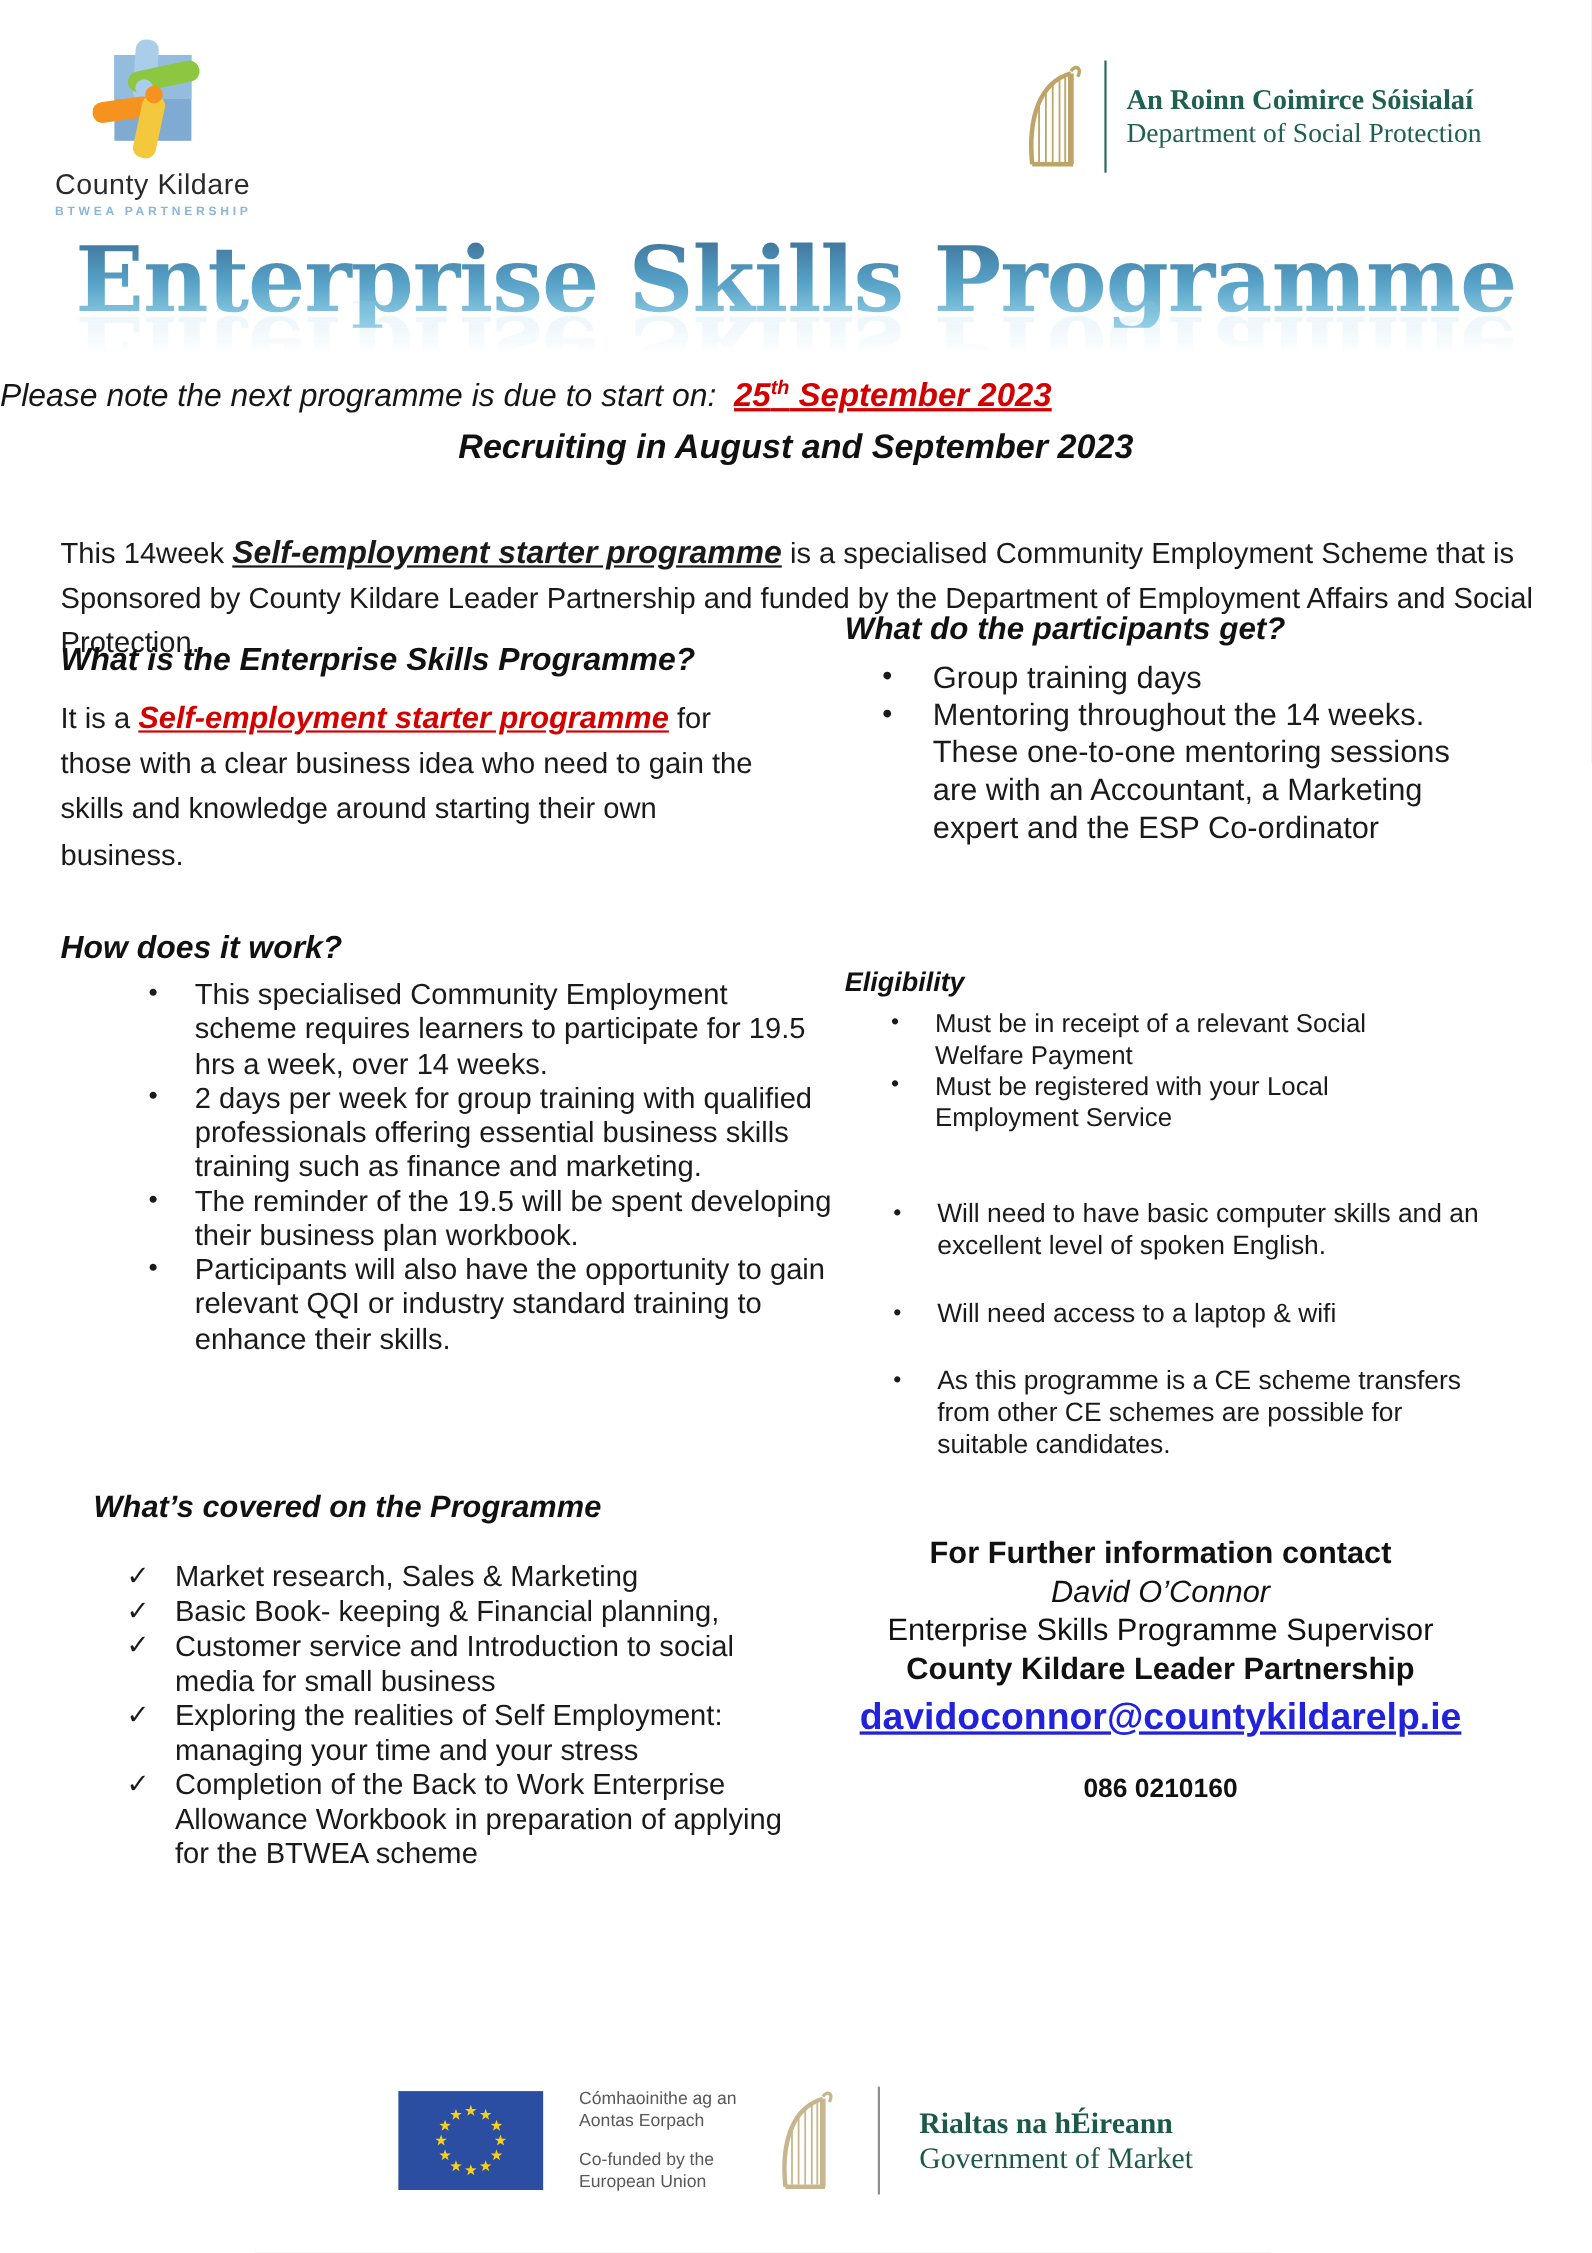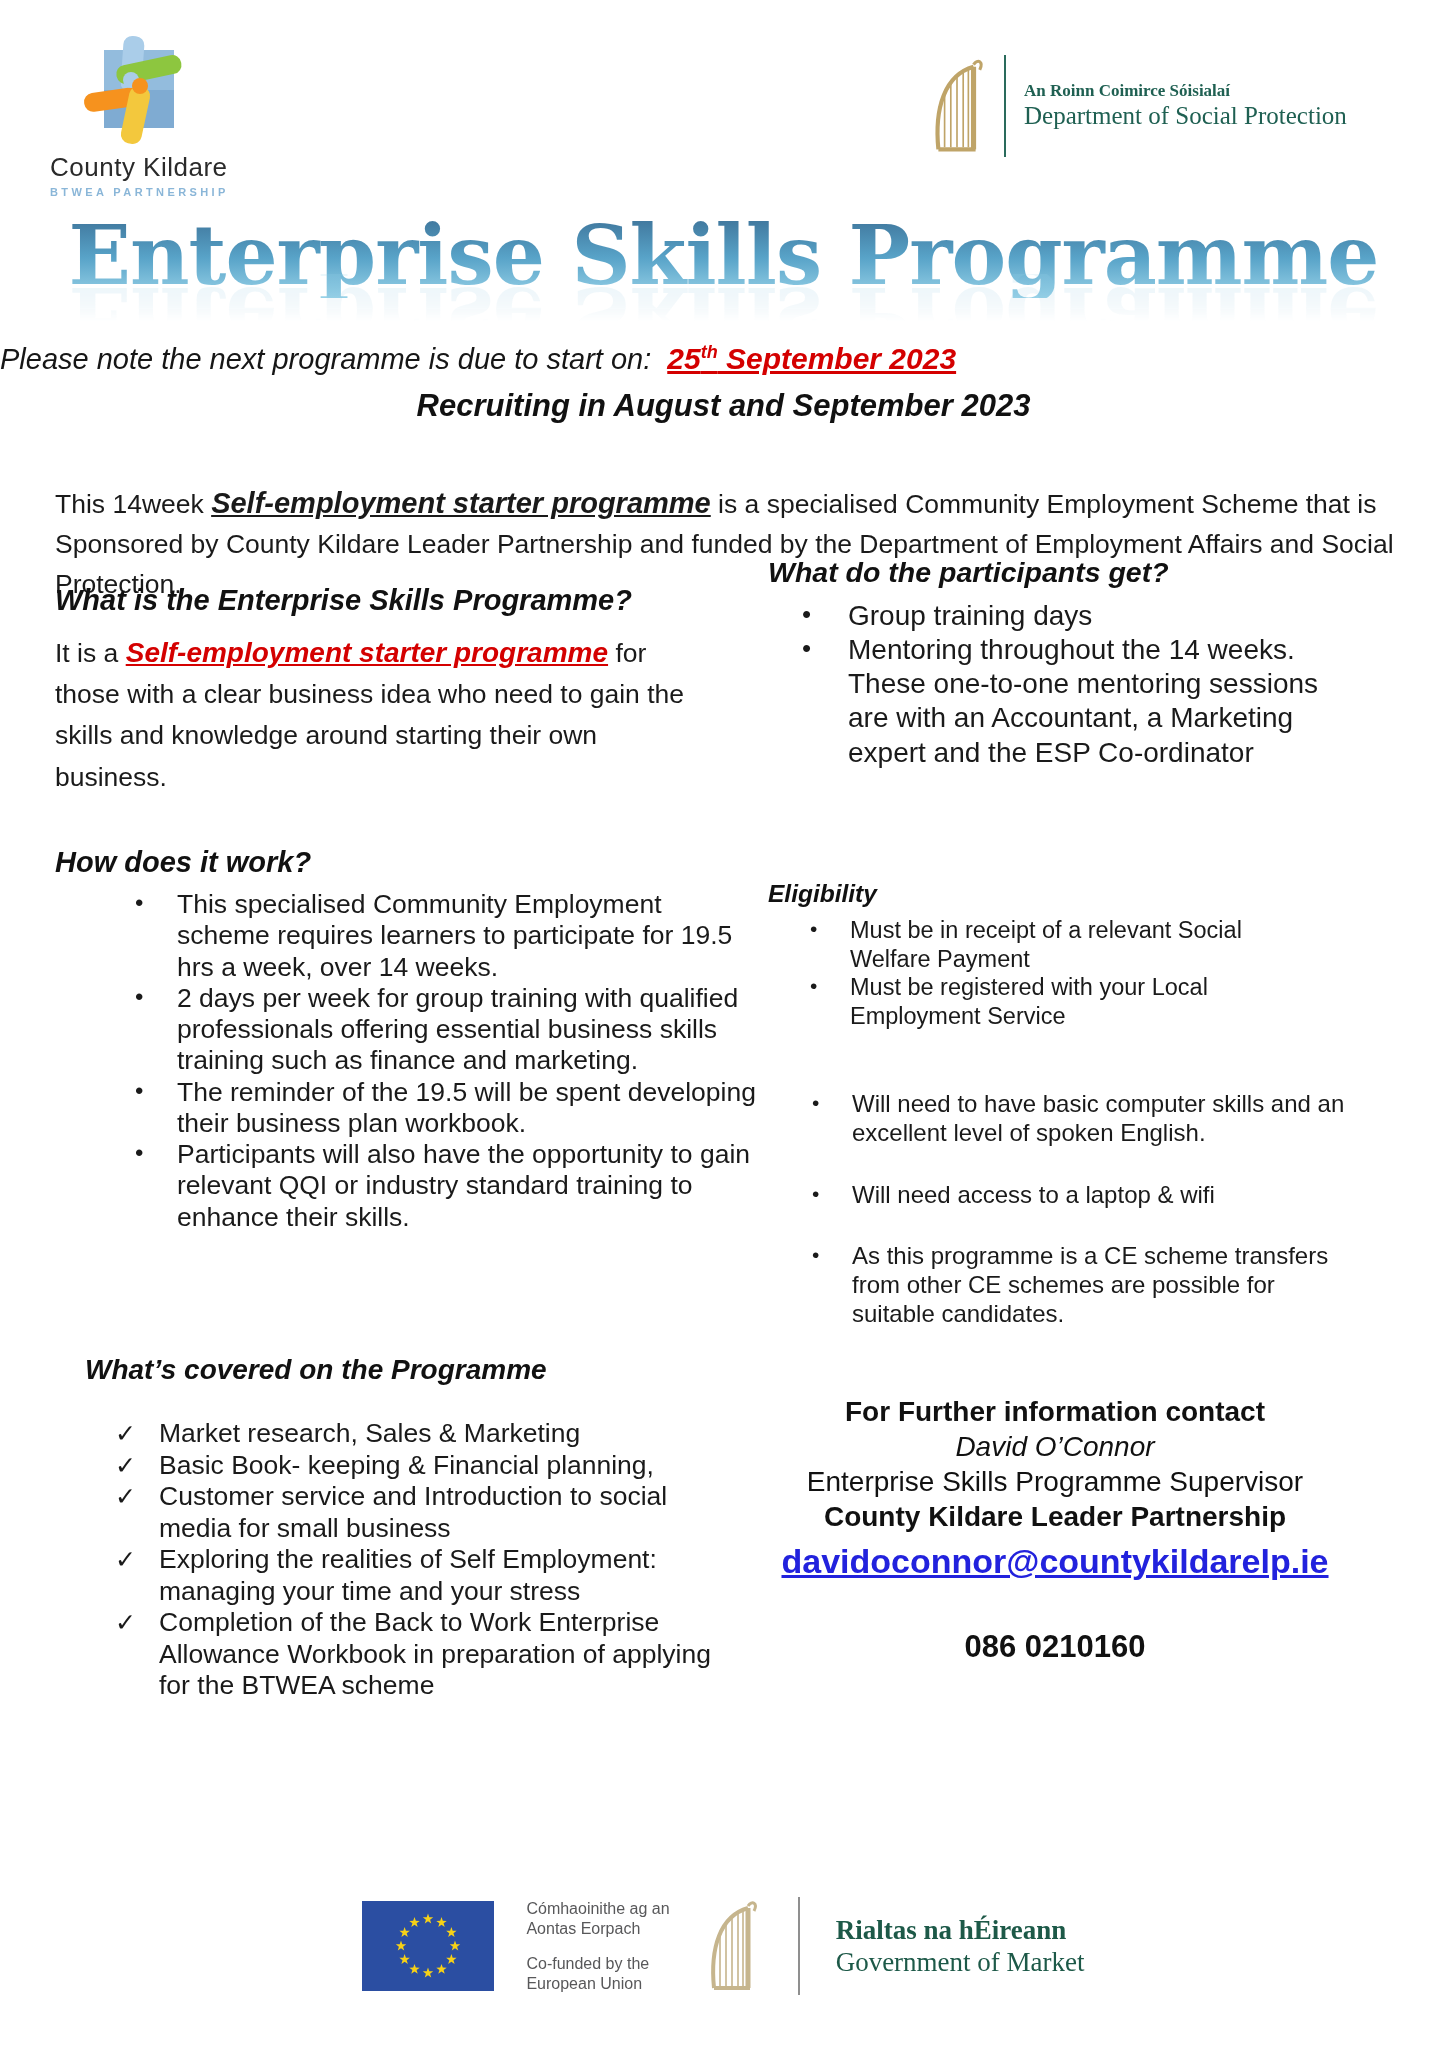--- a/index.html
+++ b/index.html
@@ -8,21 +8,21 @@
 
   
   .ckl{position:absolute;left:50px;top:34px;width:230px;text-align:left;}
   .ckl-graphic{margin-left:32px;display:block;}
   .ckl-name{font-size:26px;color:#2a2a2a;margin-top:4px;letter-spacing:.5px;}
   .ckl-sub{font-size:11px;letter-spacing:3.4px;color:#8ab6d8;margin-top:3px;font-weight:bold;}
 
   .dsp{position:absolute;left:926px;top:54px;display:flex;align-items:center;}
   .dsp-harp{flex:0 0 auto;}
   .dsp-divider{width:2px;height:102px;background:#2a6b5c;margin:0 18px 0 16px;}
-  .dsp-irish{font-family:"Liberation Serif",serif;font-weight:bold;font-size:17px;color:#1f6052;line-height:1.2;}
+  .dsp-irish{font-family:"Liberation Serif",serif;font-weight:bold;font-size:26px;color:#1f6052;line-height:1.2;}
   .dsp-english{font-family:"Liberation Serif",serif;font-size:25px;color:#1f6052;line-height:1.2;}
 
   
   .title-wrap{position:absolute;top:214px;left:0;width:100%;height:215px;text-align:center;}
   .title-main,.title-reflection{
     font-family:"DejaVu Serif",serif;font-weight:bold;font-size:82px;letter-spacing:-1px;line-height:1.02;
     background:linear-gradient(180deg,#3d7298 0%,#58a3c8 52%,#98d2e8 100%);
     -webkit-background-clip:text;background-clip:text;color:transparent;}
   .title-reflection{transform:scaleY(-1);opacity:.32;margin-top:-24px;
     -webkit-mask-image:linear-gradient(180deg,transparent 42%,rgba(0,0,0,.6) 100%);
@@ -86,21 +86,21 @@
   .covered .marker{width:44px;margin-left:60px;font-size:25px;padding-top:1px;}
 
   
   .contact{position:absolute;left:770px;top:1394px;width:570px;text-align:center;color:#111;}
   .contact-heading{font-weight:bold;font-size:28px;line-height:1.25;}
   .contact-name{font-style:italic;font-size:28px;line-height:1.25;}
   .contact-role{font-size:28px;line-height:1.25;}
   .contact-org{font-weight:bold;font-size:28px;line-height:1.25;}
   .contact-email{display:inline-block;margin-top:8px;font-weight:bold;font-size:34px;color:#2222dd;
                  text-decoration:underline;text-decoration-thickness:3px;cursor:pointer;}
-  .contact-phone{margin-top:48px;font-weight:bold;font-size:31px;}
+  .contact-phone{margin-top:32px;font-weight:bold;font-size:24px;}
 
   
   .footer{position:absolute;left:0;top:1896px;width:100%;display:flex;justify-content:center;
           align-items:center;gap:32px;}
   .eu-text{color:#58585a;font-size:16px;line-height:1.25;}
   .eu-text .group + .group{margin-top:15px;}
   .footer-divider{width:2px;height:98px;background:#8f8f8f;margin:0 4px;}
   .gov-irish{font-family:"Liberation Serif",serif;font-weight:bold;font-size:27px;color:#1d5948;line-height:1.2;}
   .gov-english{font-family:"Liberation Serif",serif;font-size:27px;color:#1d5948;line-height:1.2;}
 </style>

